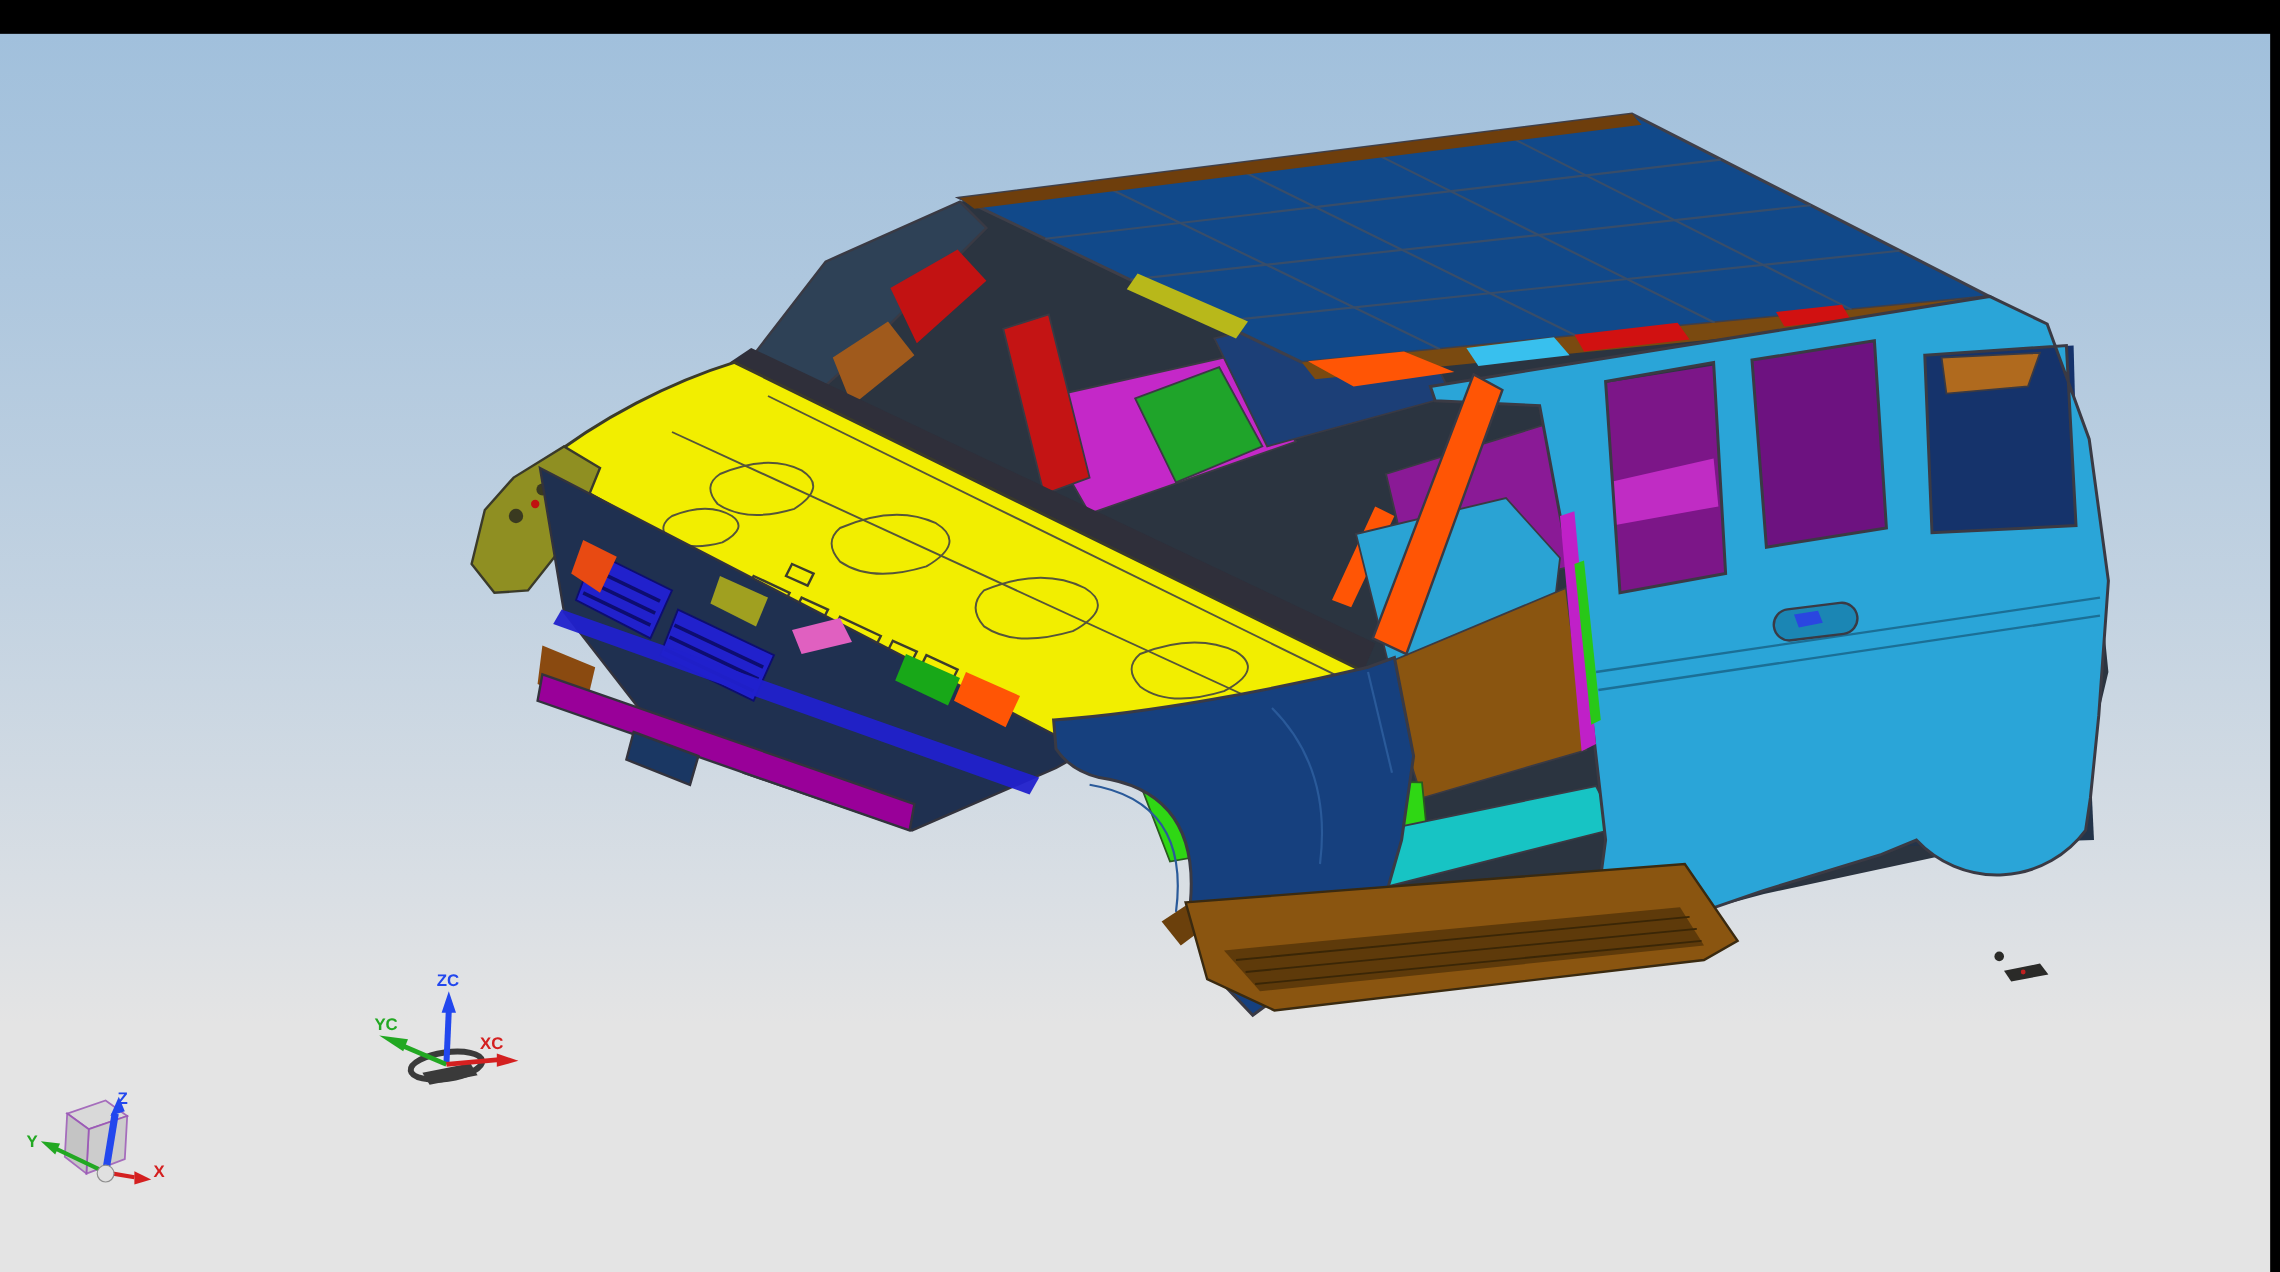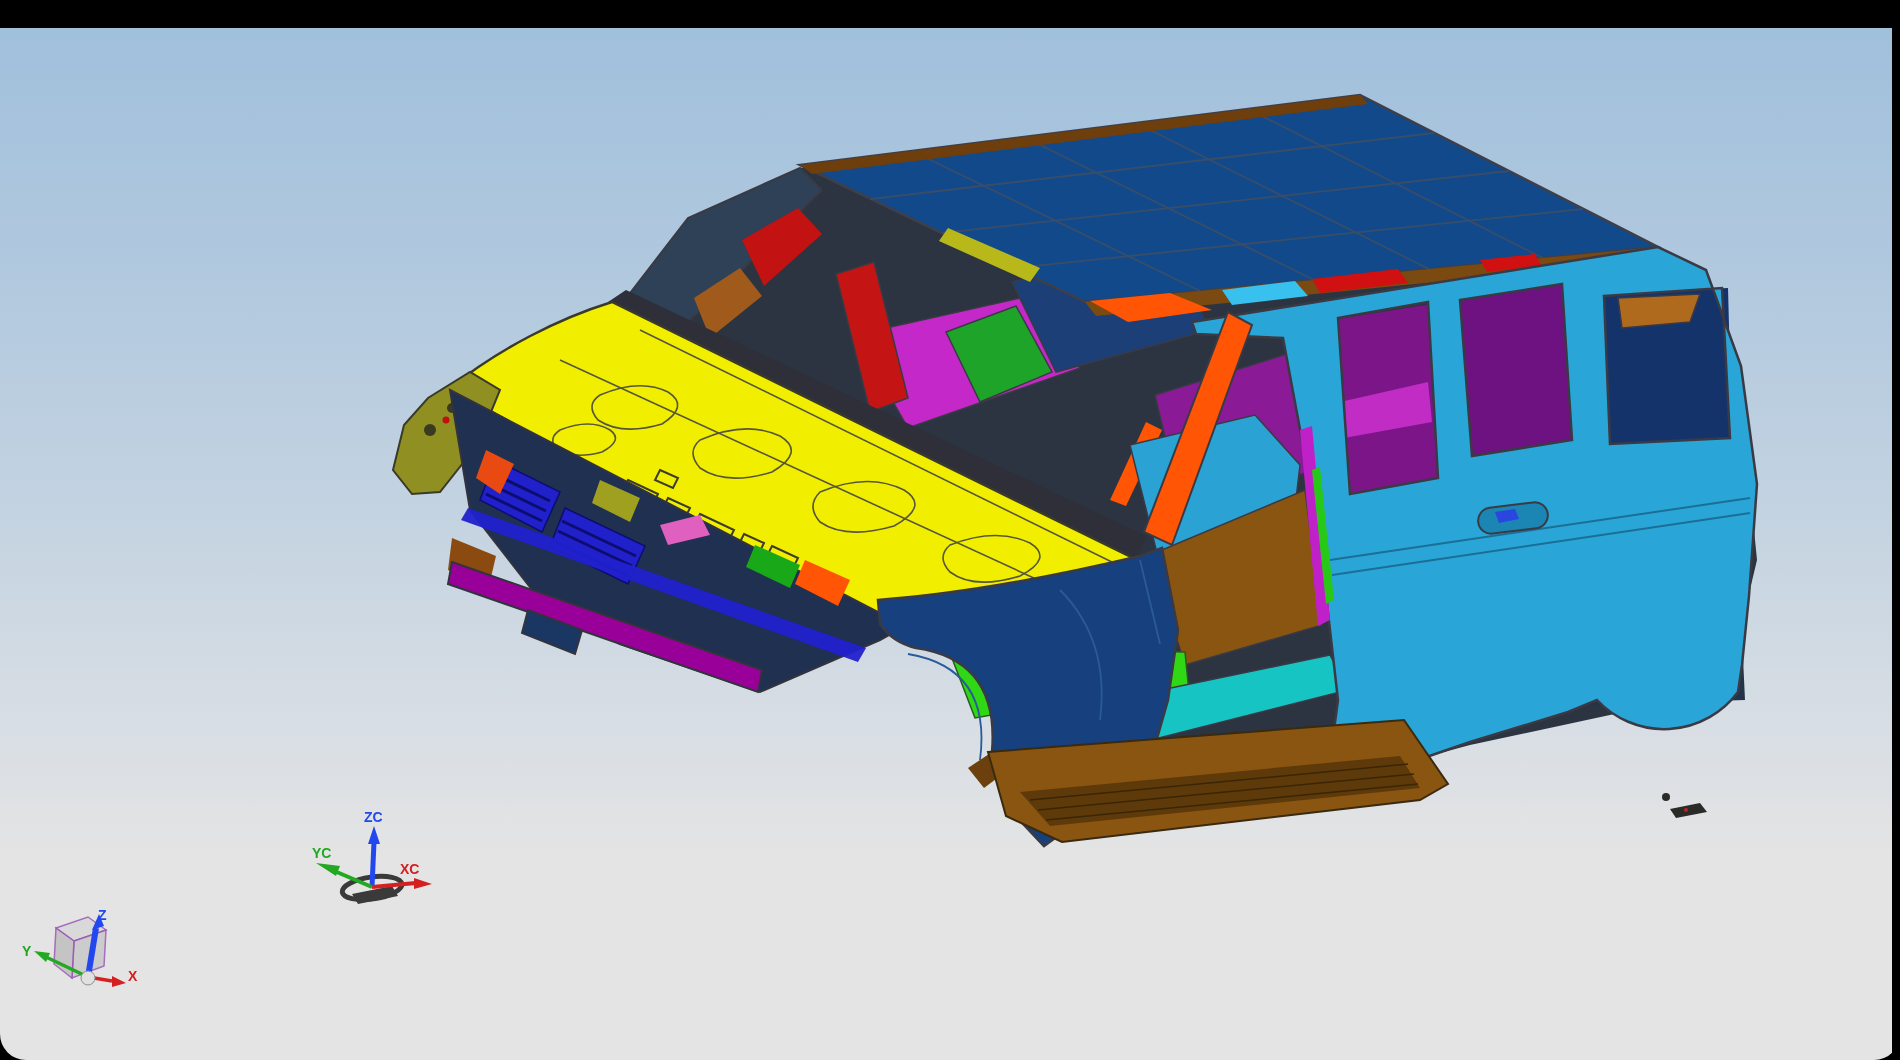--- a/index.html
+++ b/index.html
@@ -1,17 +1,17 @@
 <!DOCTYPE html>
 <html><head>
 <meta charset="utf-8">
 <style>
   html,body{margin:0;padding:0;background:#000;}
   #stage{position:relative;width:1900px;height:1060px;overflow:hidden;
-         font-family:"Liberation Sans", sans-serif;border-radius:26px;}
+         font-family:"Liberation Sans", sans-serif;}
   #viewport{position:absolute;left:0;top:28px;right:8px;bottom:0;
     background:linear-gradient(180deg,#a1c0dc 0%,#aec7de 20%,#c2d2e1 45%,#d8dee4 68%,#e4e4e4 80%,#e4e4e4 100%);}
   #topbar{position:absolute;left:0;top:0;width:100%;height:28px;}
   #rightbar{position:absolute;right:0;top:0;width:8px;height:100%;}
   svg{position:absolute;left:0;top:0;}
   .lbl{font-family:"Liberation Sans", sans-serif;font-size:14px;font-weight:bold;}
 </style>
 </head>
 <body>
 

